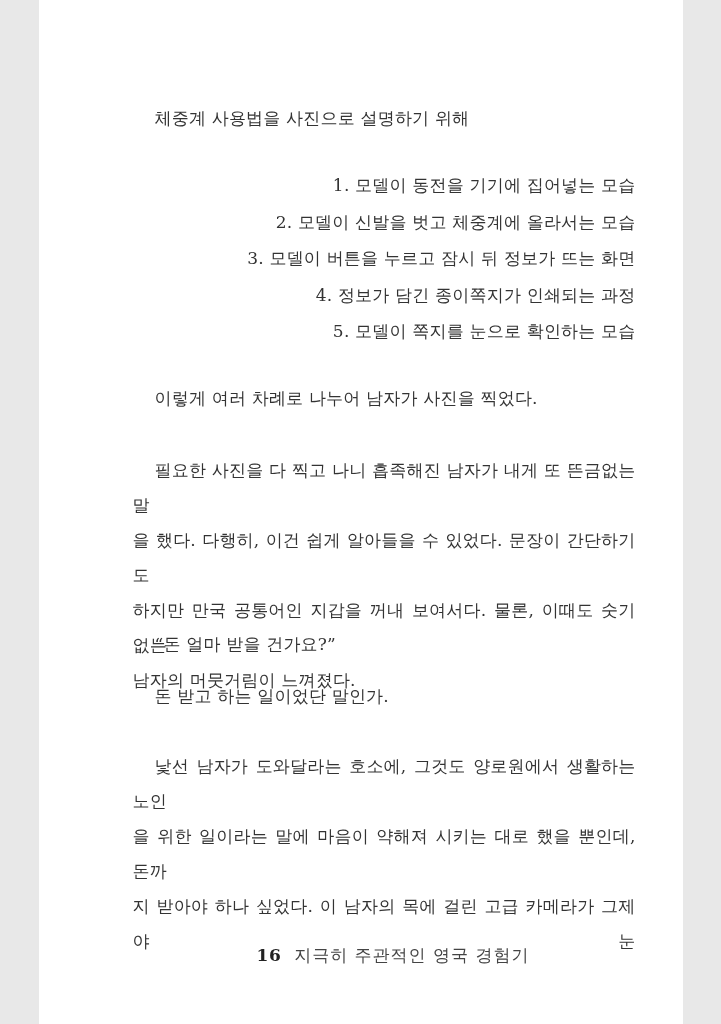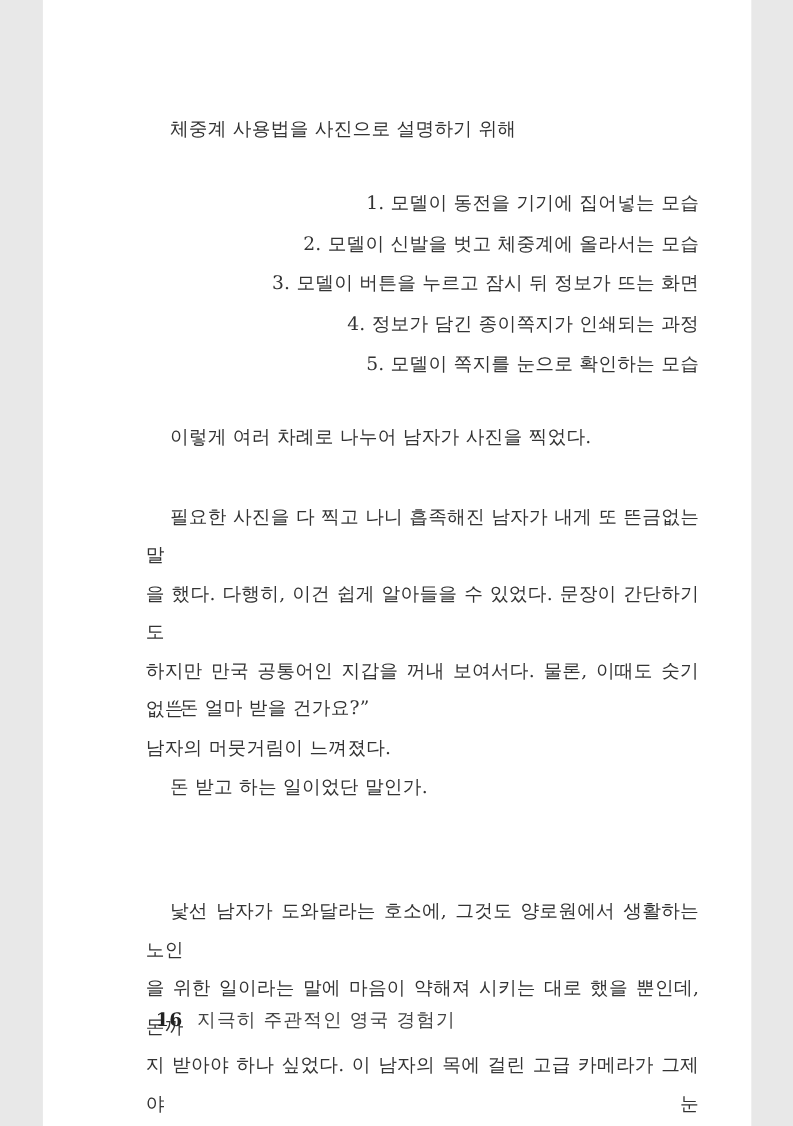--- a/index.html
+++ b/index.html
@@ -31,29 +31,30 @@
     text-align: justify;
     text-align-last: justify;
     white-space: normal;
   }
   .list-block { line-height: 36.5px; text-align: right; }
   .intro-block   { top: 101px; }
   .list-block    { top: 167px; }
   .sent1-block   { top: 381px; }
   .paraA-block   { top: 453px; }
   .quote-block   { top: 627px; }
-  .sent2-block   { top: 699px; }
-  .paraB-block   { top: 812px; }
+  .sent2-block   { top: 679px; }
+  .paraB-block   { top: 749px; }
   .footer-block {
     position: absolute;
     left: 103px;
-    top: 916px;
+    top: 944px;
     width: 503px;
     display: flex;
     align-items: baseline;
+    justify-content: center;
   }
   .page-num {
     font-size: 17px;
     font-weight: 600;
     color: #222222;
     letter-spacing: 0.5px;
   }
   .running-title {
     font-size: 17px;
     color: #444444;

